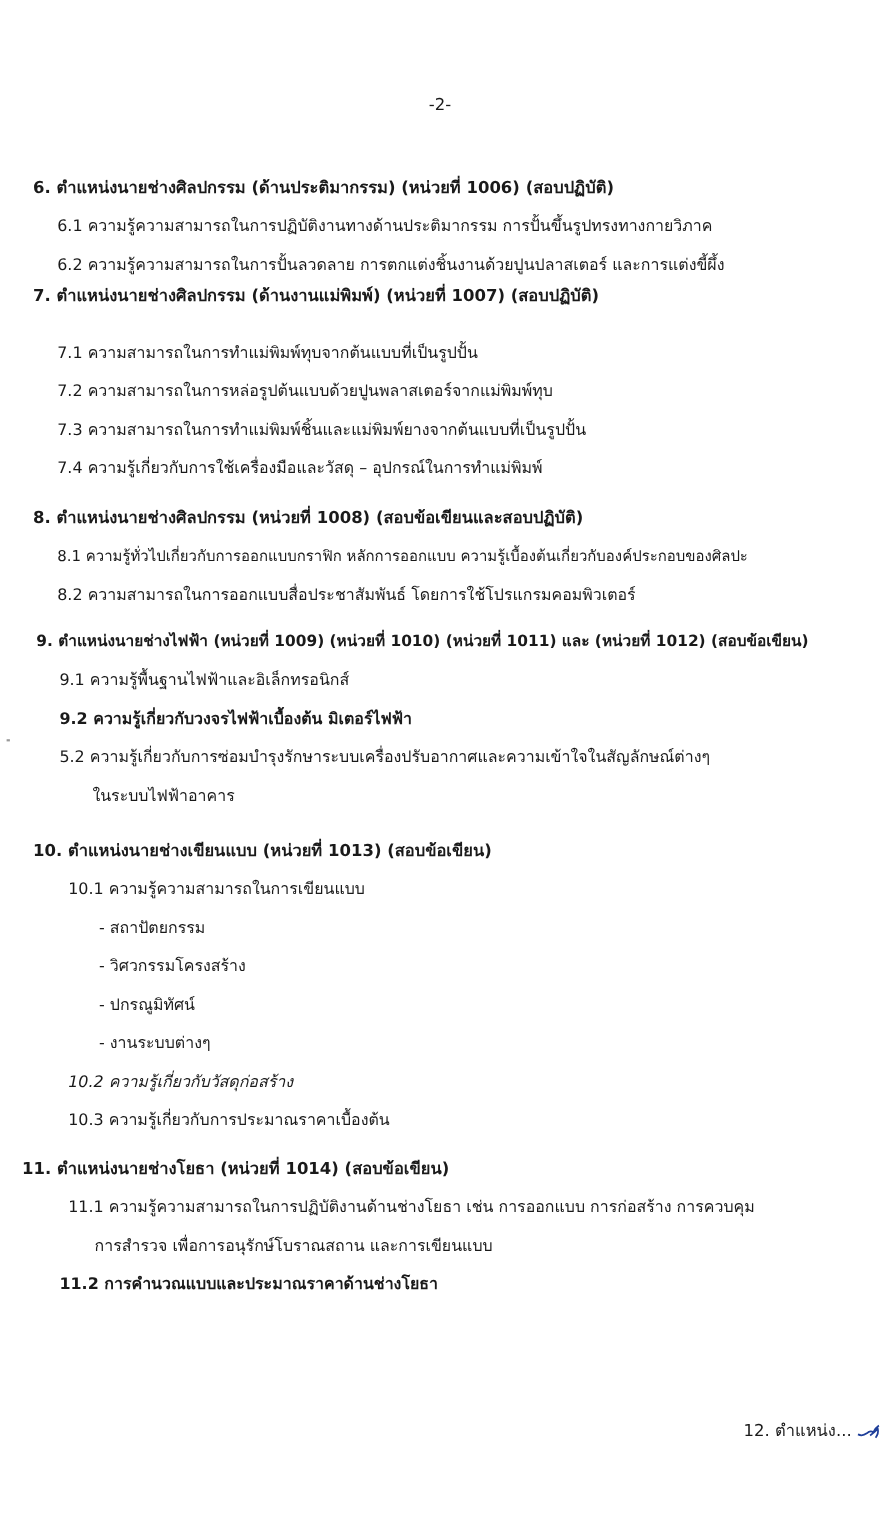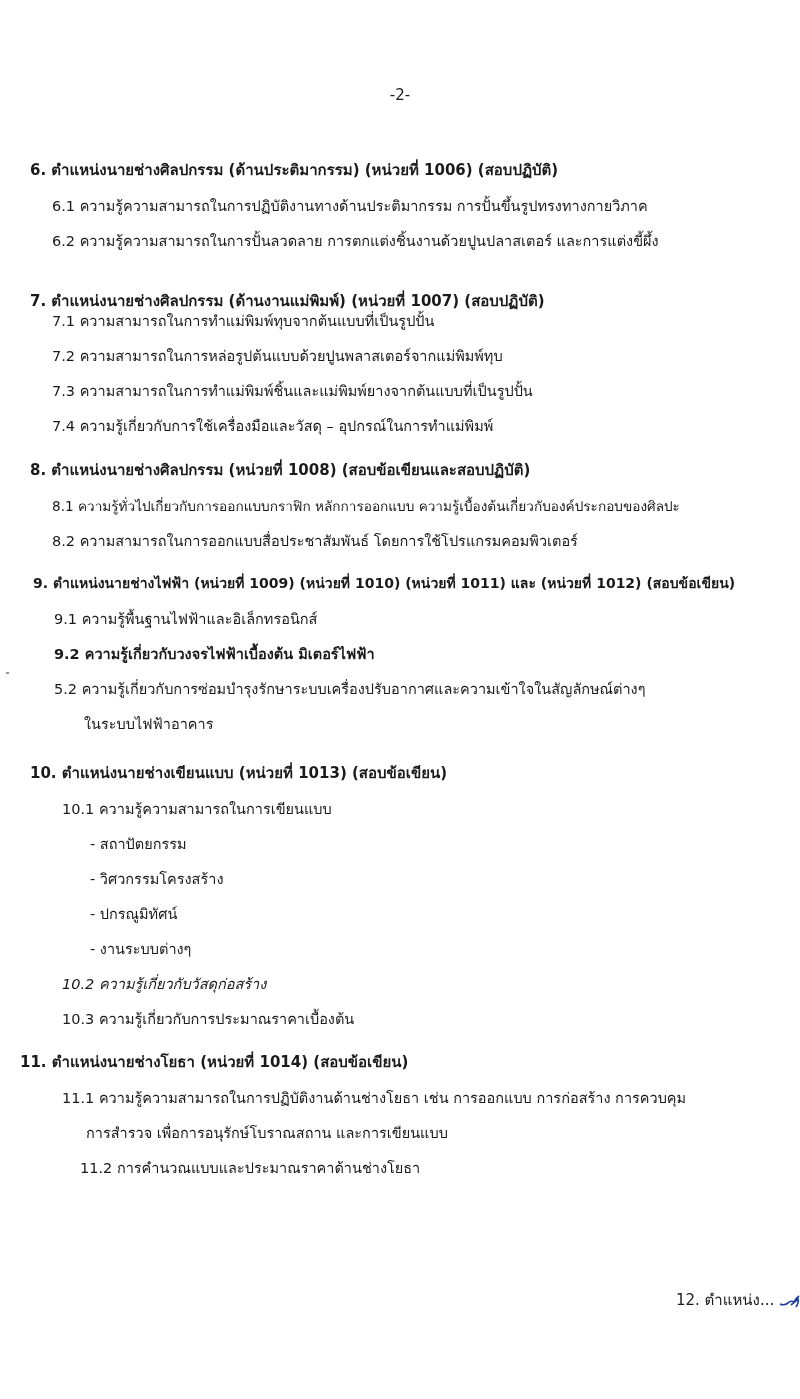--- a/index.html
+++ b/index.html
@@ -26,21 +26,21 @@
 </head>
 <body>
 
 <div>
   <div class="page-number">-2-</div>
 
   <div class="line heading" style="top:160px; left:30px;">6. ตำแหน่งนายช่างศิลปกรรม (ด้านประติมากรรม) (หน่วยที่ 1006) (สอบปฏิบัติ)</div>
   <div class="line" style="top:196px; left:52px;">6.1 ความรู้ความสามารถในการปฏิบัติงานทางด้านประติมากรรม การปั้นขึ้นรูปทรงทางกายวิภาค</div>
   <div class="line" style="top:231px; left:52px;">6.2 ความรู้ความสามารถในการปั้นลวดลาย การตกแต่งชิ้นงานด้วยปูนปลาสเตอร์ และการแต่งขี้ผึ้ง</div>
 
-  <div class="line heading" style="top:291px; left:30px;text-align:right;">7. ตำแหน่งนายช่างศิลปกรรม (ด้านงานแม่พิมพ์) (หน่วยที่ 1007) (สอบปฏิบัติ)</div>
+  <div class="line heading" style="top:259px; left:30px;text-align:right;">7. ตำแหน่งนายช่างศิลปกรรม (ด้านงานแม่พิมพ์) (หน่วยที่ 1007) (สอบปฏิบัติ)</div>
   <div class="line" style="top:311px; left:52px;">7.1 ความสามารถในการทำแม่พิมพ์ทุบจากต้นแบบที่เป็นรูปปั้น</div>
   <div class="line" style="top:346px; left:52px;">7.2 ความสามารถในการหล่อรูปต้นแบบด้วยปูนพลาสเตอร์จากแม่พิมพ์ทุบ</div>
   <div class="line" style="top:381px; left:52px;">7.3 ความสามารถในการทำแม่พิมพ์ชิ้นและแม่พิมพ์ยางจากต้นแบบที่เป็นรูปปั้น</div>
   <div class="line" style="top:416px; left:52px;">7.4 ความรู้เกี่ยวกับการใช้เครื่องมือและวัสดุ – อุปกรณ์ในการทำแม่พิมพ์</div>
 
   <div class="line heading" style="top:460px; left:30px;">8. ตำแหน่งนายช่างศิลปกรรม (หน่วยที่ 1008) (สอบข้อเขียนและสอบปฏิบัติ)</div>
   <div class="line" style="top:496px; left:52px; font-size:13.6px;">8.1 ความรู้ทั่วไปเกี่ยวกับการออกแบบกราฟิก หลักการออกแบบ ความรู้เบื้องต้นเกี่ยวกับองค์ประกอบของศิลปะ</div>
   <div class="line" style="top:531px; left:52px;">8.2 ความสามารถในการออกแบบสื่อประชาสัมพันธ์ โดยการใช้โปรแกรมคอมพิวเตอร์</div>
 
   <div class="line heading" style="top:573px; left:33px; font-size:14px;">9. ตำแหน่งนายช่างไฟฟ้า (หน่วยที่ 1009) (หน่วยที่ 1010) (หน่วยที่ 1011) และ (หน่วยที่ 1012) (สอบข้อเขียน)</div>
@@ -55,21 +55,21 @@
   <div class="line" style="top:834px; left:90px;">- สถาปัตยกรรม</div>
   <div class="line" style="top:869px; left:90px;">- วิศวกรรมโครงสร้าง</div>
   <div class="line" style="top:904px; left:90px;">- ปกรณูมิทัศน์</div>
   <div class="line" style="top:939px; left:90px;">- งานระบบต่างๆ</div>
   <div class="line" style="top:974px; left:62px;font-style:italic;">10.2 ความรู้เกี่ยวกับวัสดุก่อสร้าง</div>
   <div class="line" style="top:1009px; left:62px;">10.3 ความรู้เกี่ยวกับการประมาณราคาเบื้องต้น</div>
 
   <div class="line heading" style="top:1052px; left:20px;">11. ตำแหน่งนายช่างโยธา (หน่วยที่ 1014) (สอบข้อเขียน)</div>
   <div class="line" style="top:1088px; left:62px;">11.1 ความรู้ความสามารถในการปฏิบัติงานด้านช่างโยธา เช่น การออกแบบ การก่อสร้าง การควบคุม</div>
   <div class="line" style="top:1123px; left:86px;">การสำรวจ เพื่อการอนุรักษ์โบราณสถาน และการเขียนแบบ</div>
-  <div class="line" style="top:1158px; left:80px;">11.2 การคำนวณแบบและประมาณราคาด้านช่างโยธา</div>
+  <div class="line" style="top:1158px; left:54px;font-weight:bold;">11.2 การคำนวณแบบและประมาณราคาด้านช่างโยธา</div>
 
   <div class="footer">
     <span>12. ตำแหน่ง...</span>
     <svg class="signature" viewBox="0 0 22 14">
       <path d="M1 10 Q5 12 9 9 Q12 6 15 8 Q17 4 20 2 M12 11 Q16 8 19 5 Q20 9 17 13" stroke="#1f3f9a" stroke-width="1.6" fill="none"></path>
     </svg>
   </div>
 </div>
 
 </body></html>

